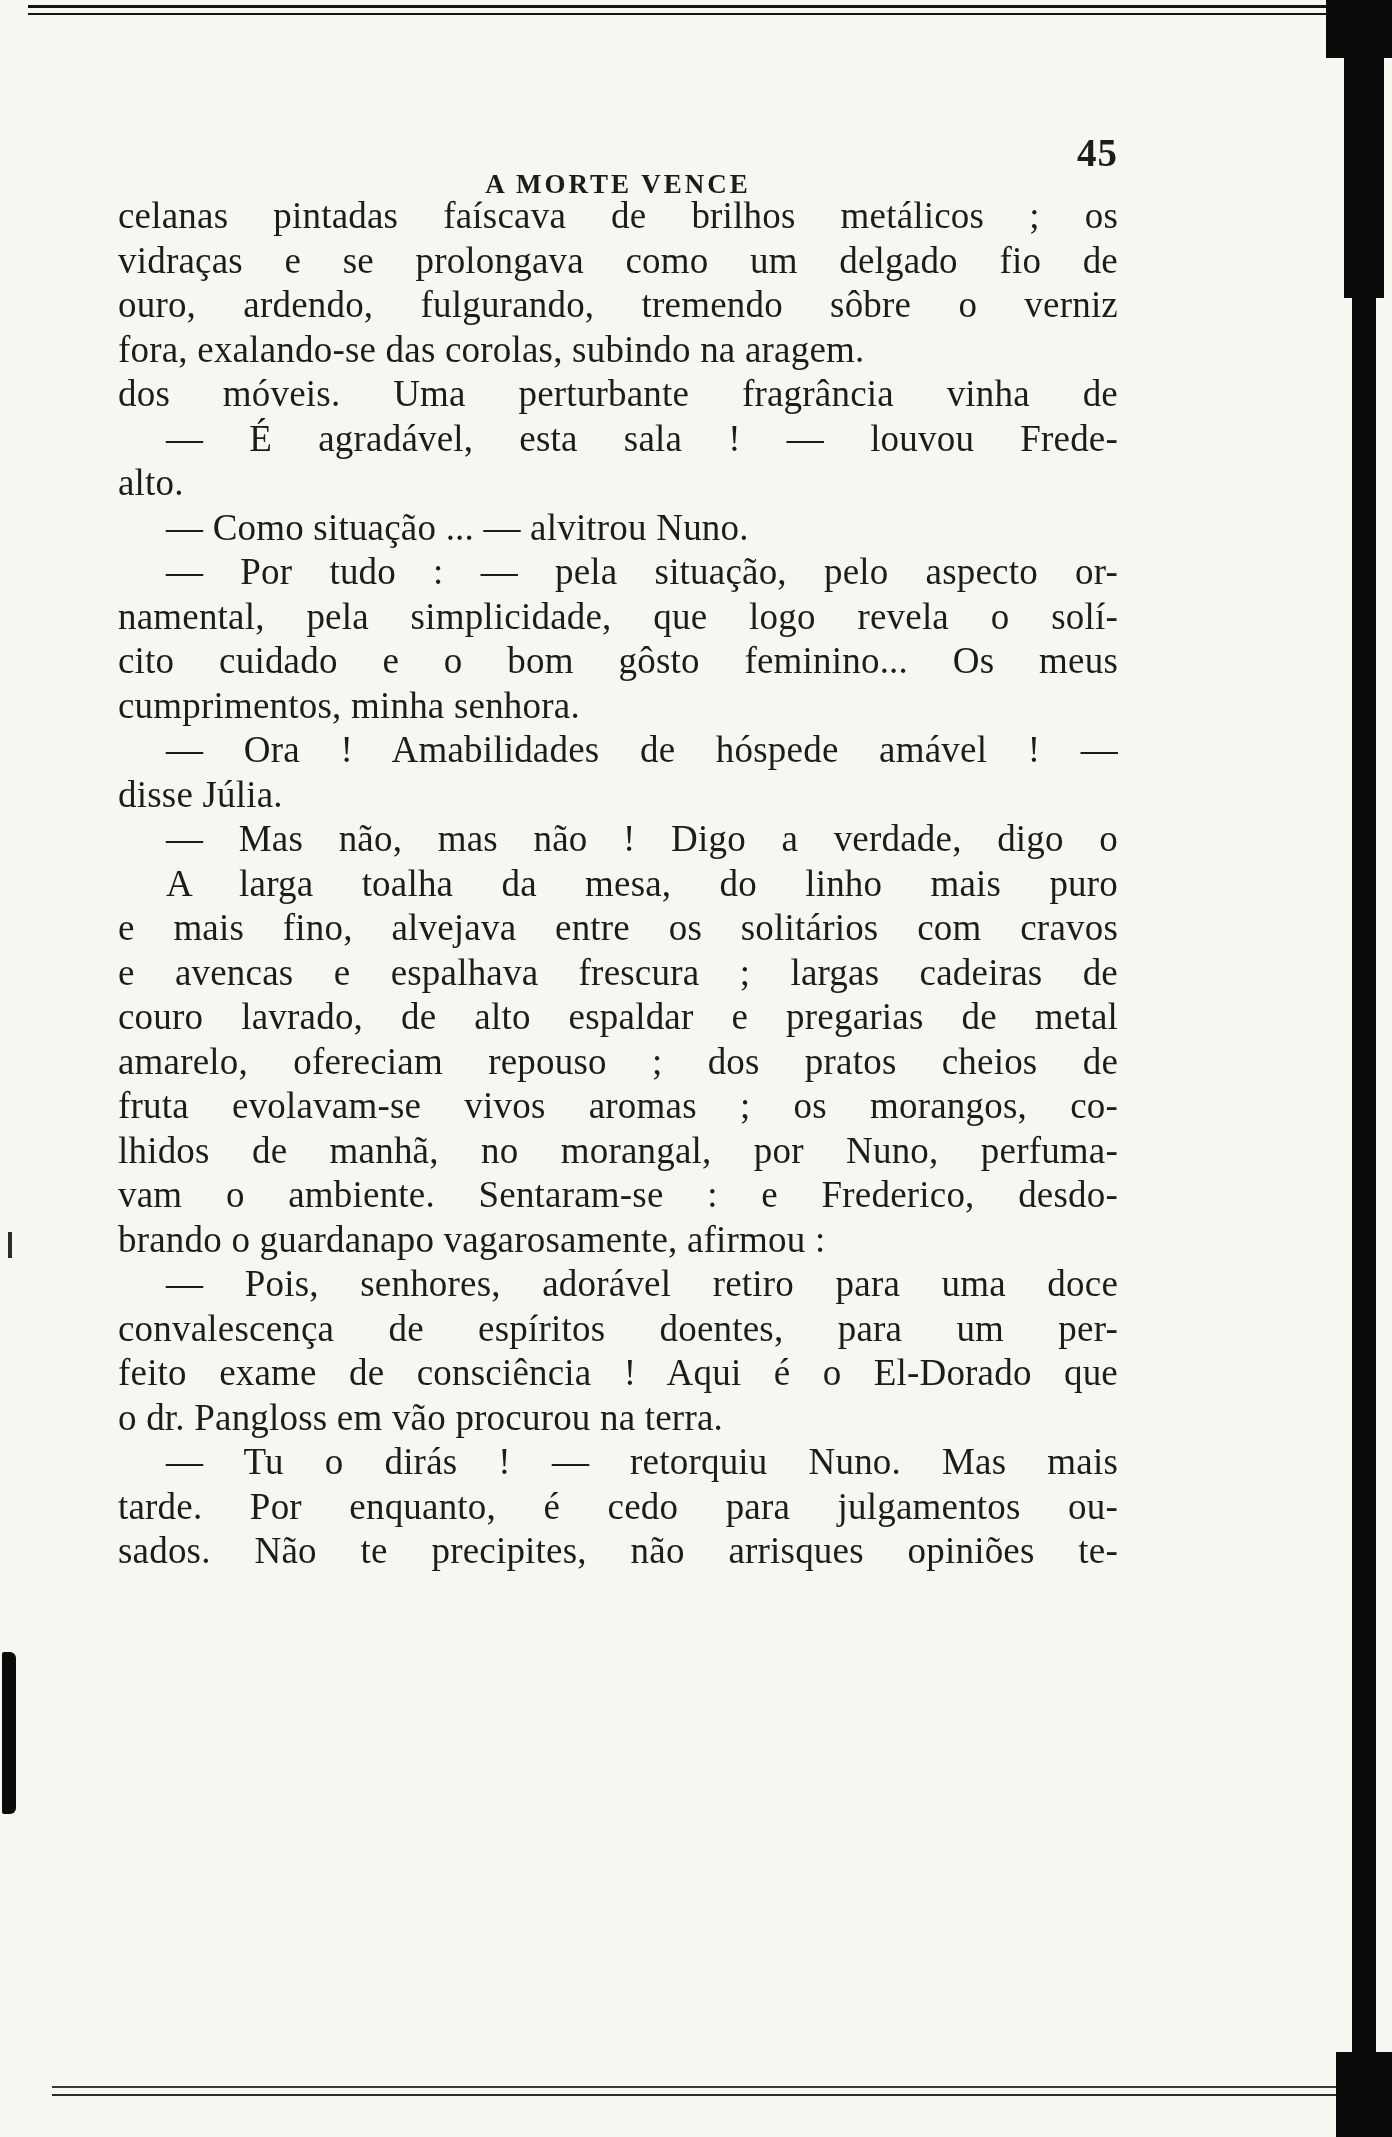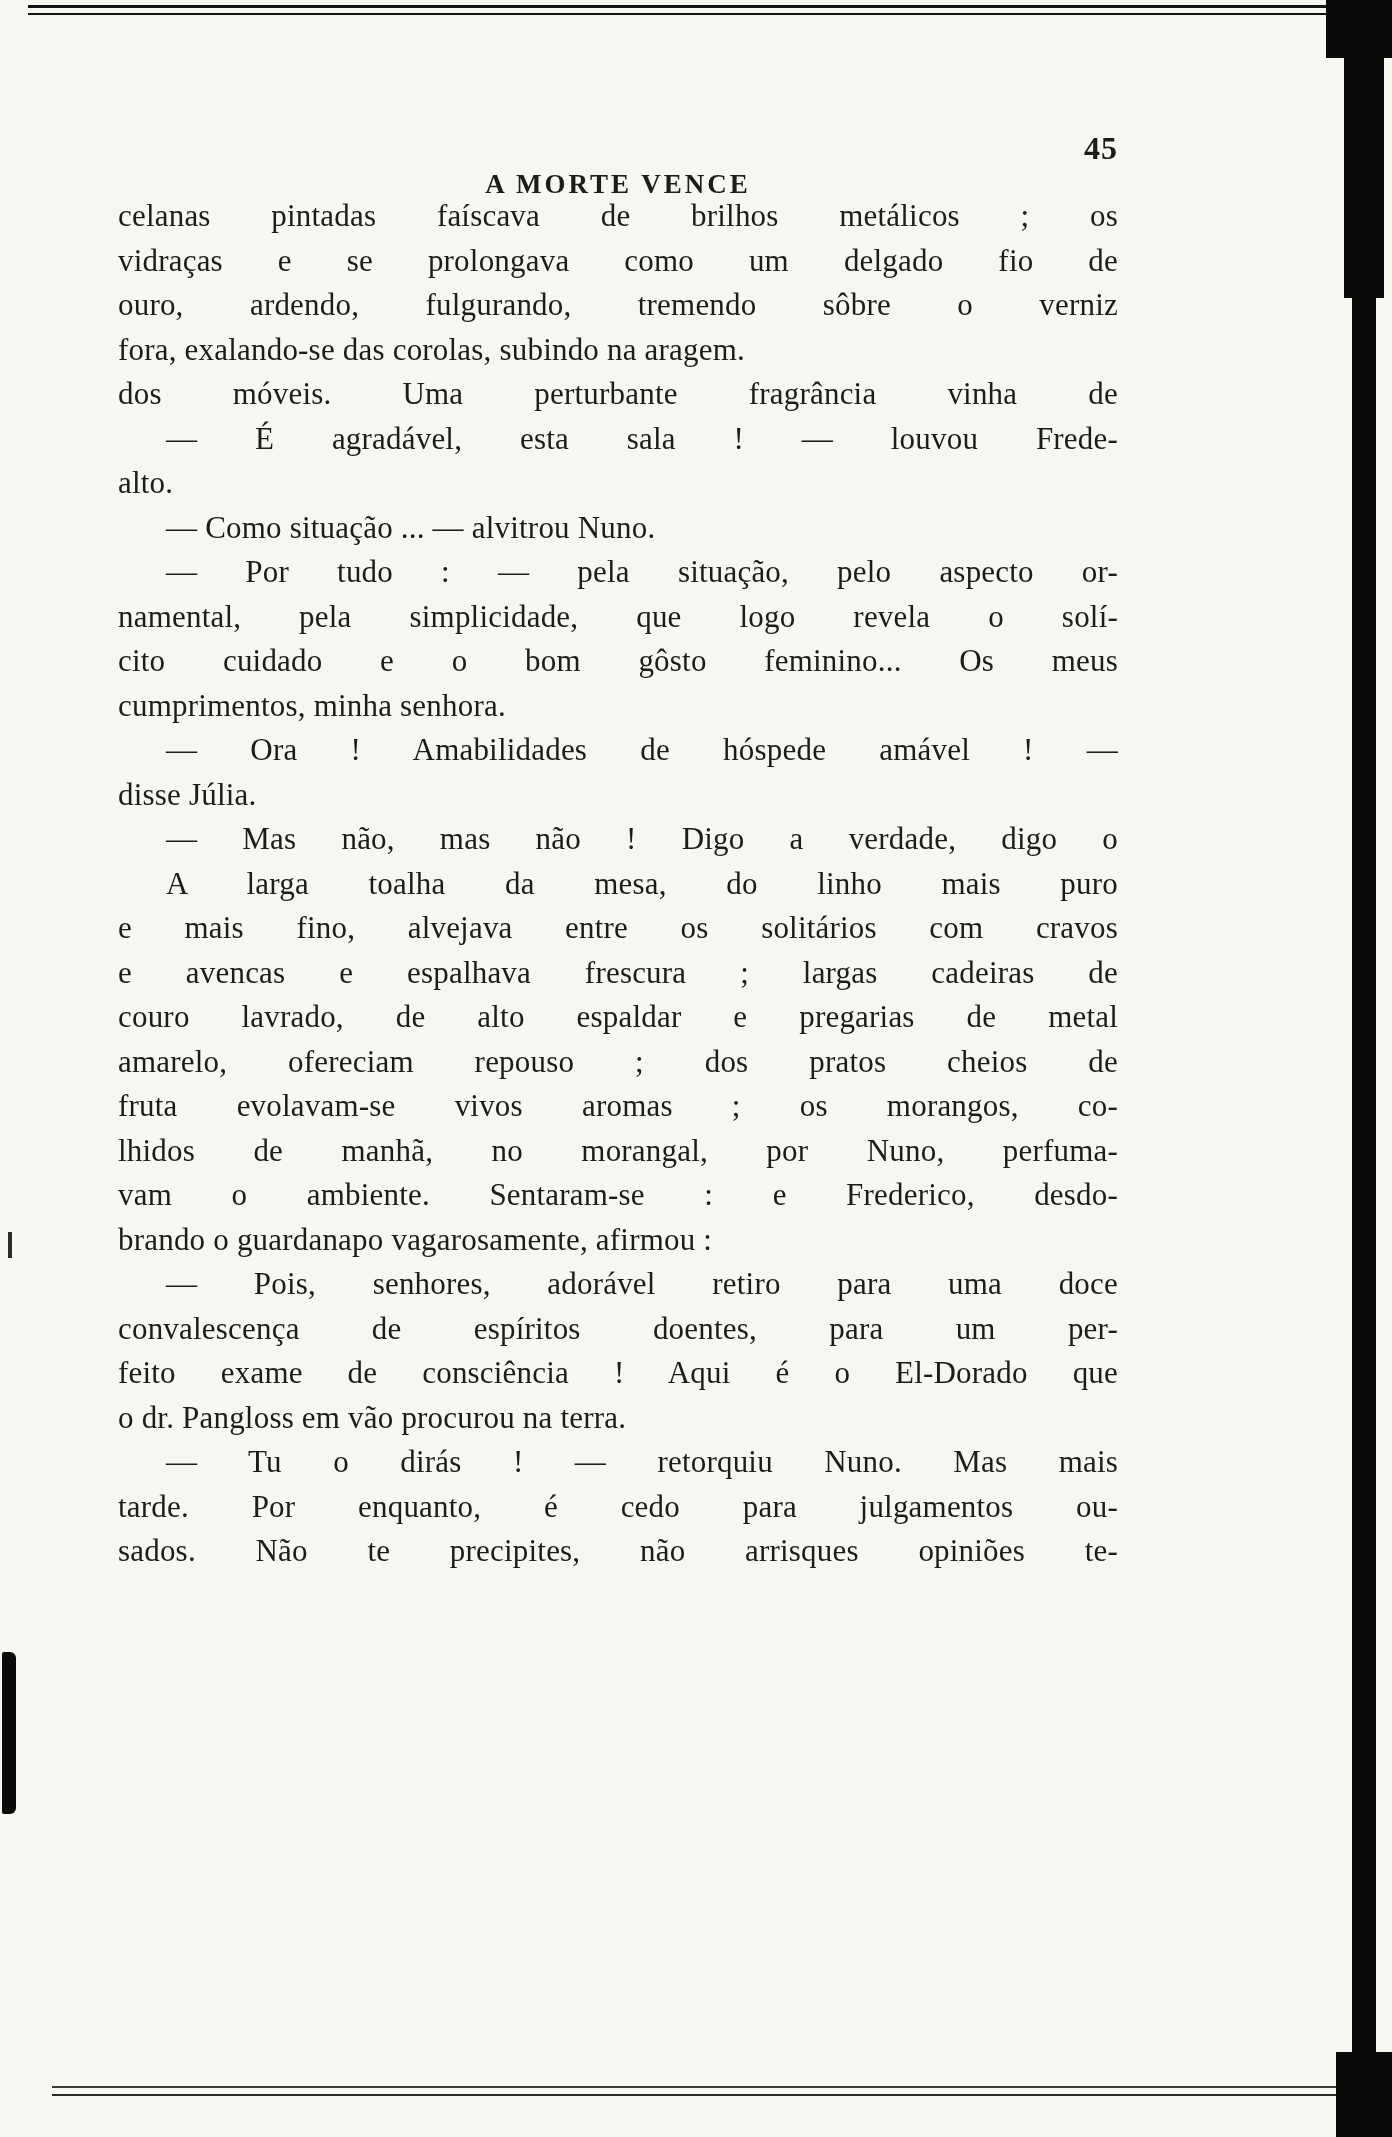--- a/index.html
+++ b/index.html
@@ -62,31 +62,31 @@
     text-align: center;
     font-size: 27px;
     font-weight: bold;
     letter-spacing: 3px;
     white-space: nowrap;
     margin-top: 37px;
   }
   .folio {
     position: absolute;
     right: 0; top: -2px;
-    font-size: 32px;
+    font-size: 39px;
     font-weight: bold;
     letter-spacing: 1px;
   }
 
   
   .text-block {
     position: absolute;
     left: 118px; top: 194px;
     width: 1000px;
-    font-size: 31px;
+    font-size: 37px;
     line-height: 44.5px;
     letter-spacing: 0.2px;
   }
   .line {
     text-align: justify;
     text-align-last: justify;
     white-space: normal;
     overflow: hidden;
     height: 44.5px;
   }

